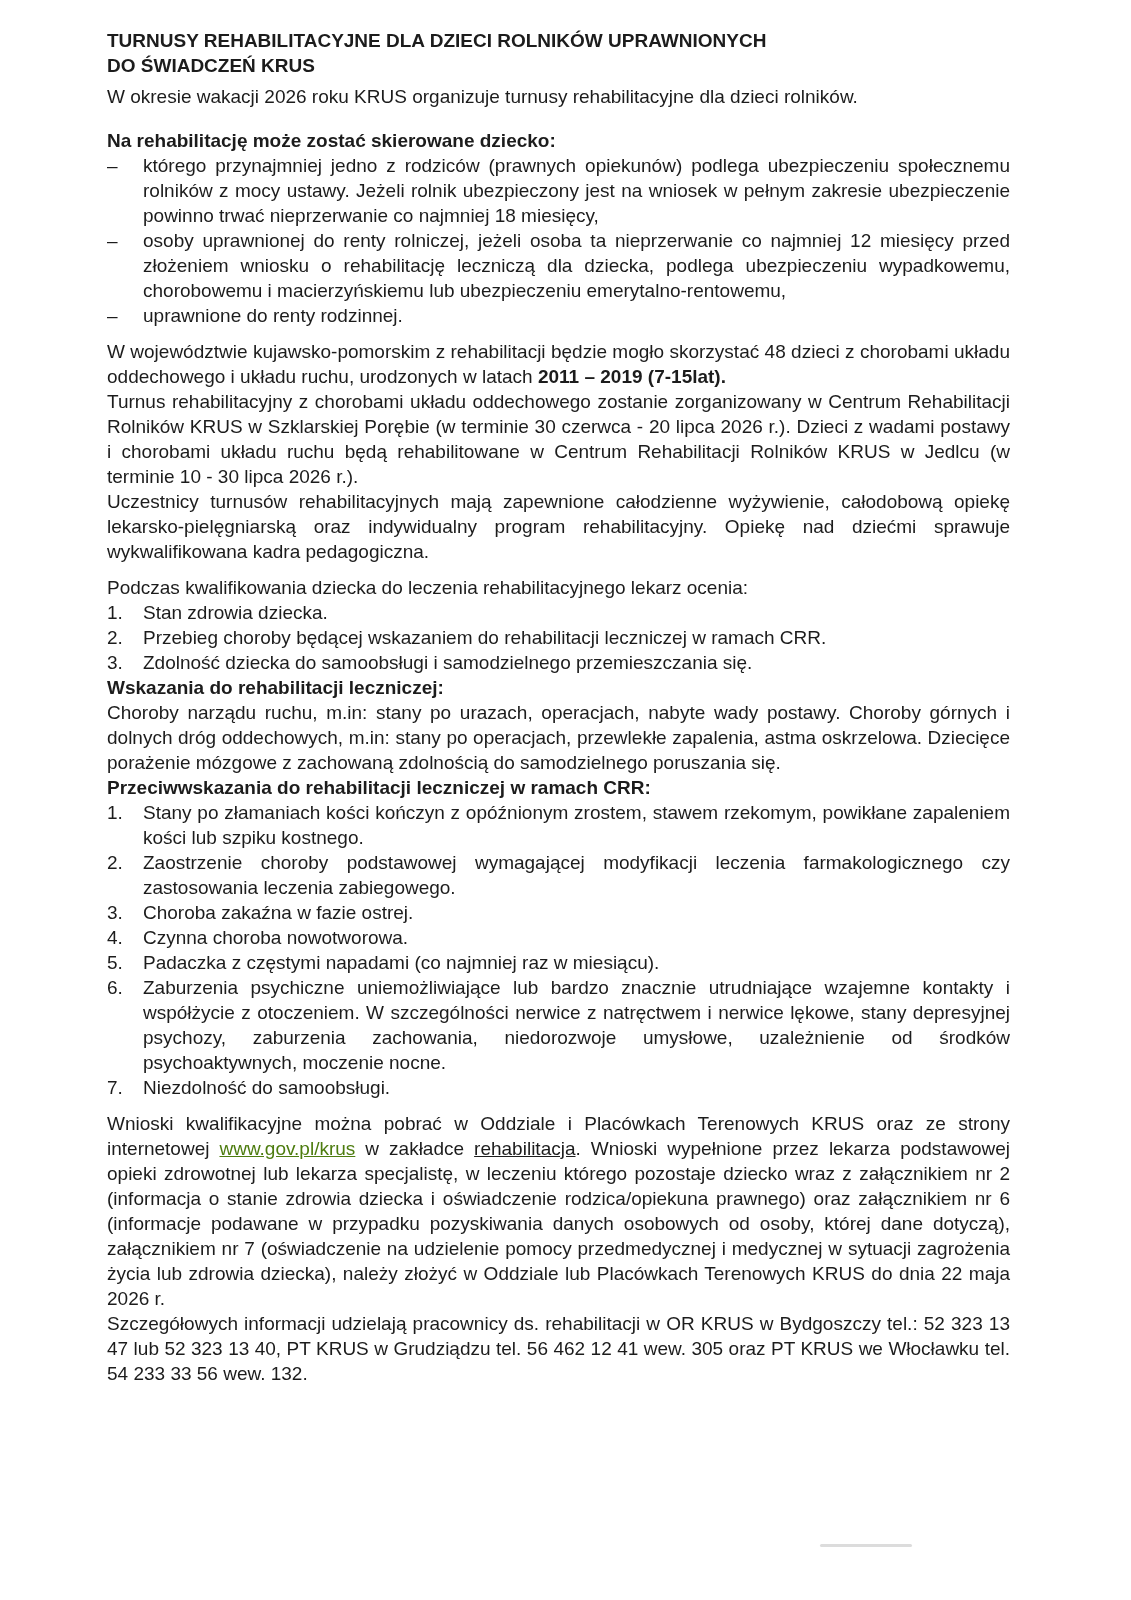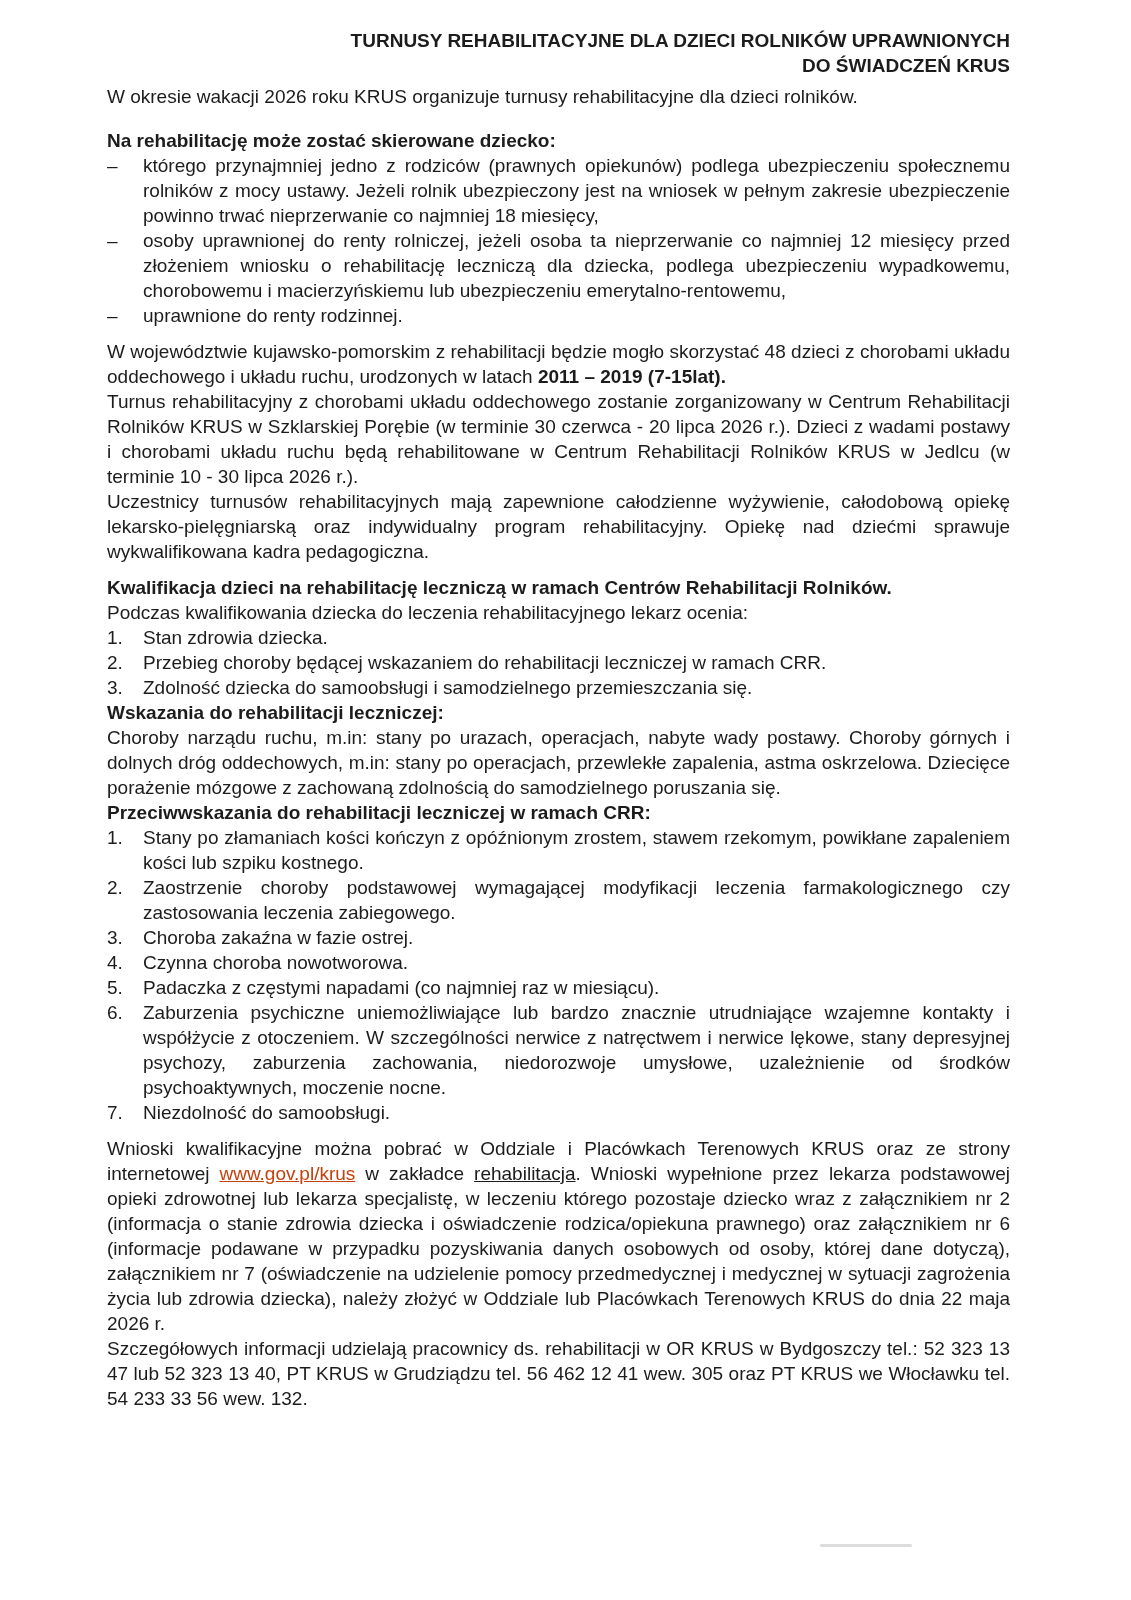--- a/index.html
+++ b/index.html
@@ -17,21 +17,21 @@
   }
   .page {
     position: absolute;
     inset: 0;
     box-sizing: border-box;
     padding: 28px 121px 0 107px;
     font-size: 19px;
     line-height: 25px;
   }
   .doc-title {
-    text-align: right;
+    text-align: left;
     font-weight: bold;
   }
   .para {
     margin: 0;
     text-align: justify;
   }
   .gap-sm { margin-top: 19px; }
   .gap-md { margin-top: 6px; }
   .gap-lg { margin-top: 11px; }
   .bold { font-weight: bold; }
@@ -46,21 +46,21 @@
     margin: 0;
   }
   .marker {
     flex: 0 0 36px;
   }
   .itext {
     flex: 1;
     text-align: justify;
   }
   a.ext-link {
-    color: #c2410c;
+    color: #4d7c0f;
     text-decoration: underline;
   }
   .und { text-decoration: underline; }
   .scan-artifact {
     position: absolute;
     left: 820px;
     top: 1544px;
     width: 92px;
     height: 3px;
     background: #dcdcdc;
@@ -97,21 +97,20 @@
     </div>
   </div>
 
   <div class="gap-lg">
     <p class="para"><span>W województwie kujawsko-pomorskim z rehabilitacji będzie mogło skorzystać 48 dzieci z chorobami układu oddechowego i układu ruchu, urodzonych w latach </span><span class="bold">2011 – 2019 (7-15lat).</span></p>
     <p class="para">Turnus rehabilitacyjny z chorobami układu oddechowego zostanie zorganizowany w Centrum Rehabilitacji Rolników KRUS w Szklarskiej Porębie (w terminie 30 czerwca - 20 lipca 2026 r.). Dzieci z wadami postawy i chorobami układu ruchu będą rehabilitowane w Centrum Rehabilitacji Rolników KRUS w Jedlcu (w terminie 10 - 30 lipca 2026 r.).</p>
     <p class="para">Uczestnicy turnusów rehabilitacyjnych mają zapewnione całodzienne wyżywienie, całodobową opiekę lekarsko-pielęgniarską oraz indywidualny program rehabilitacyjny. Opiekę nad dziećmi sprawuje wykwalifikowana kadra pedagogiczna.</p>
   </div>
 
   <div class="gap-lg">
-    <p class="heading">Kwalifikacja dzieci na rehabilitację leczniczą w ramach Centrów Rehabilitacji Rolników.</p>
     <p class="para">Podczas kwalifikowania dziecka do leczenia rehabilitacyjnego lekarz ocenia:</p>
     <div class="list">
       <div class="list-item">
         <span class="marker">1.</span>
         <span class="itext">Stan zdrowia dziecka.</span>
       </div>
       <div class="list-item">
         <span class="marker">2.</span>
         <span class="itext">Przebieg choroby będącej wskazaniem do rehabilitacji leczniczej w ramach CRR.</span>
       </div>

